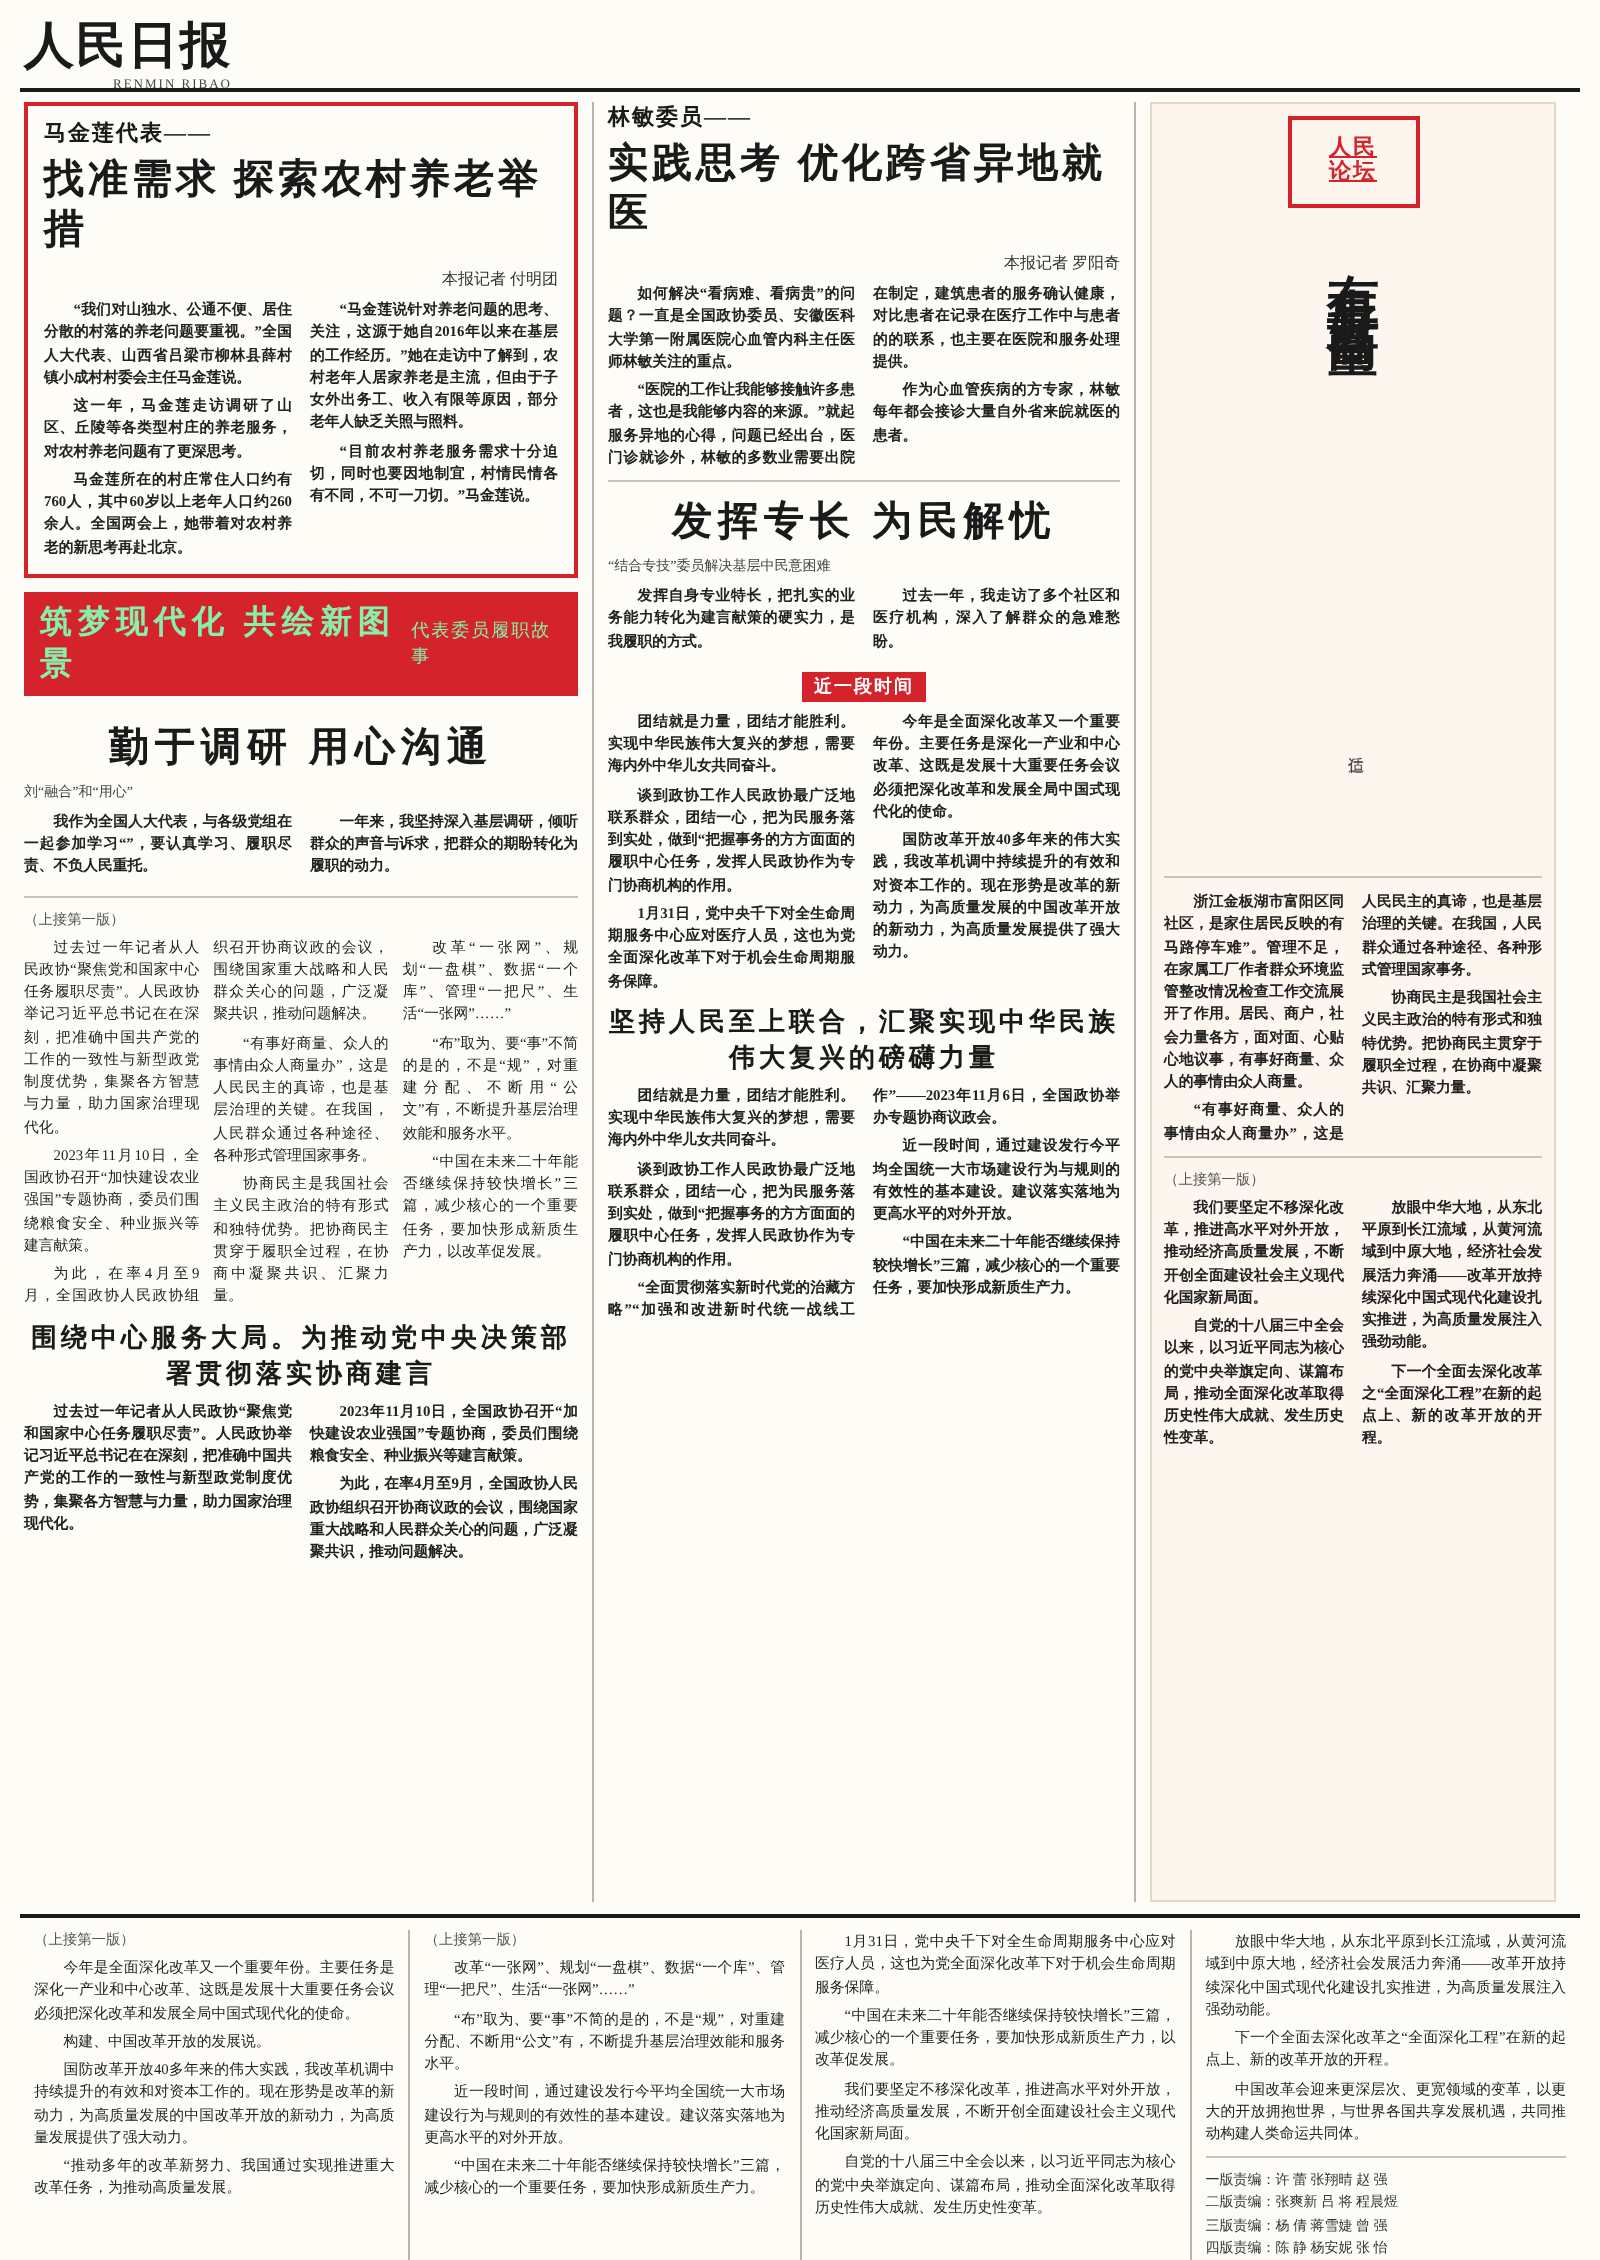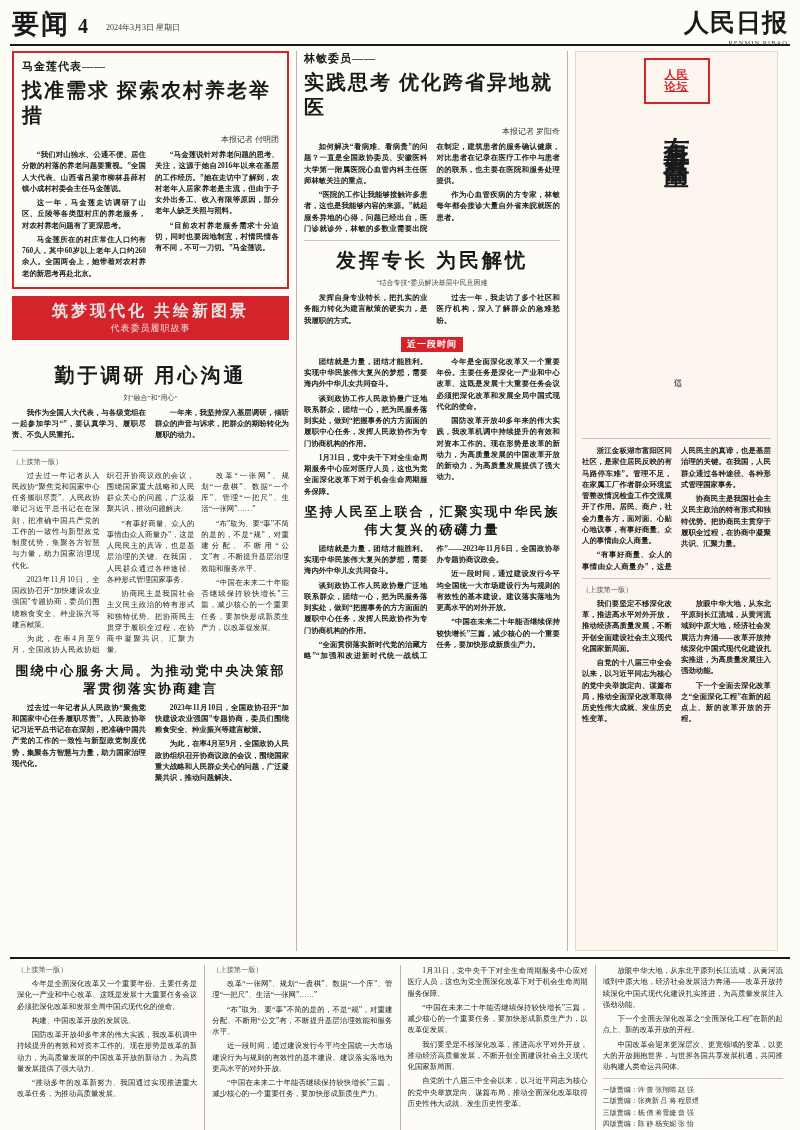--- a/index.html
+++ b/index.html
@@ -63,32 +63,32 @@
   
   .bodycols2{column-count:2;column-gap:9px;column-rule:none;font-weight:bold;}
   .bodycols3{column-count:3;column-gap:7px;}
   p.bd{
     font-size:7.4px;line-height:1.52;text-align:justify;margin:0 0 3px 0;
     text-indent:2em;color:#222;
   }
 
   
   .redbanner{
-    background:#d4232a;color:#e5e5e5;margin:7px 0 22px 0;
-    padding:5px 8px;display:flex;align-items:center;justify-content:space-between;flex-direction:column;
+    background:#d4232a;color:#86efac;margin:7px 0 12px 0;
+    padding:5px 8px;display:flex;align-items:center;justify-content:space-between;
   }
   .rb-title{font-size:16px;font-weight:bold;letter-spacing:3px;}
   .rb-sub{font-size:9px;letter-spacing:1px;}
 
   .sechead{
     font-size:20px;font-weight:bold;letter-spacing:3px;text-align:center;
     margin:6px 0 4px 0;
   }
   .sechead.sm{font-size:13px;letter-spacing:2px;}
-  .subbyline{font-size:7px;text-align:center;color:#444;margin-bottom:4px;}
+  .subbyline{font-size:7px;color:#444;margin-bottom:4px;}
 
   .hrule{border:0;border-top:1px solid #c8c4b7;margin:6px 0;}
 
   
   .comment-col{
     background:#fdf6ef;border:1px solid #e2d8c6;box-sizing:border-box;
     padding:6px 6px;height:100%;
   }
   .stamp{
     width:62px;height:42px;border:2px solid #d4232a;color:#d4232a;
@@ -122,25 +122,20 @@
   }
   .memowrap{text-align:center;margin:4px 0;}
   .namelist{font-size:7px;line-height:1.6;color:#333;}
 </style>
 </head>
 <body>
 
 <div class="page">
 
   <div class="masthead">
-    <div class="mh-left">
-      <span class="mh-title">要闻</span>
-      <span class="mh-page">4</span>
-      <span class="mh-date">2024年3月3日  星期日</span>
-    </div>
     <div class="mh-right">
       <div class="mh-brand">人民日报</div>
       <div class="mh-brand-sub">RENMIN RIBAO</div>
     </div>
   </div>
 
   <div class="grid">
 
     <div class="col first">
 

